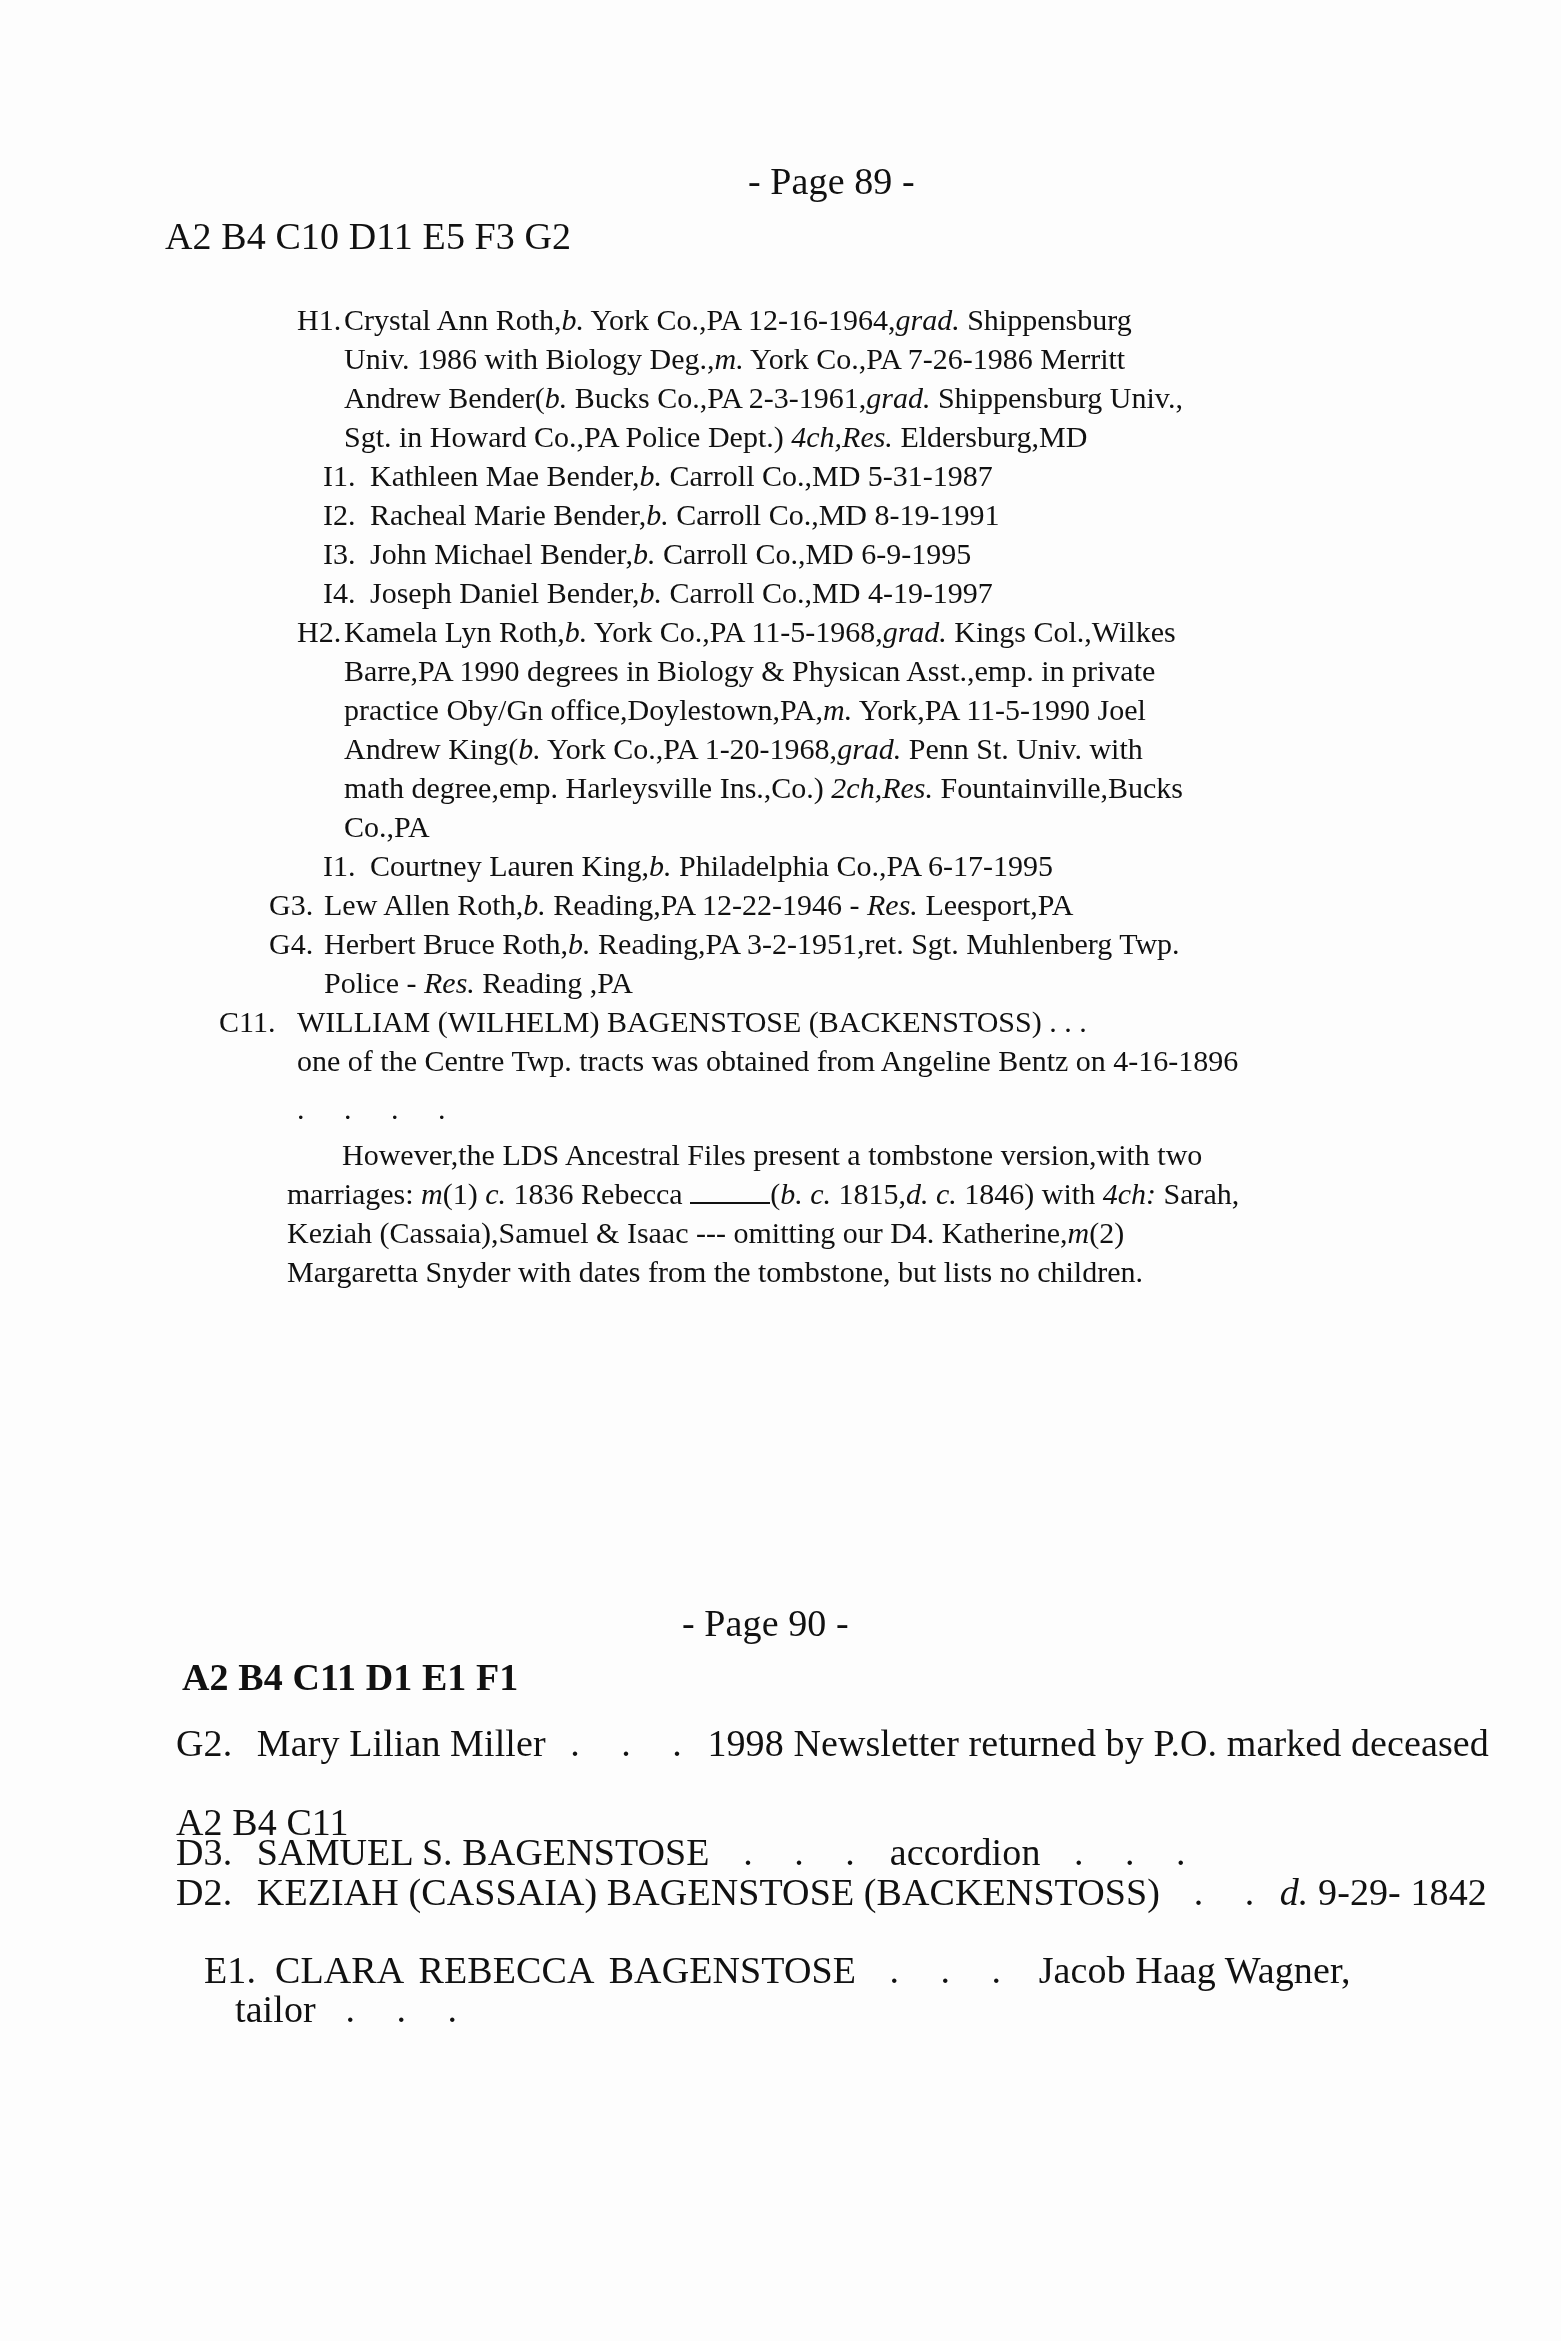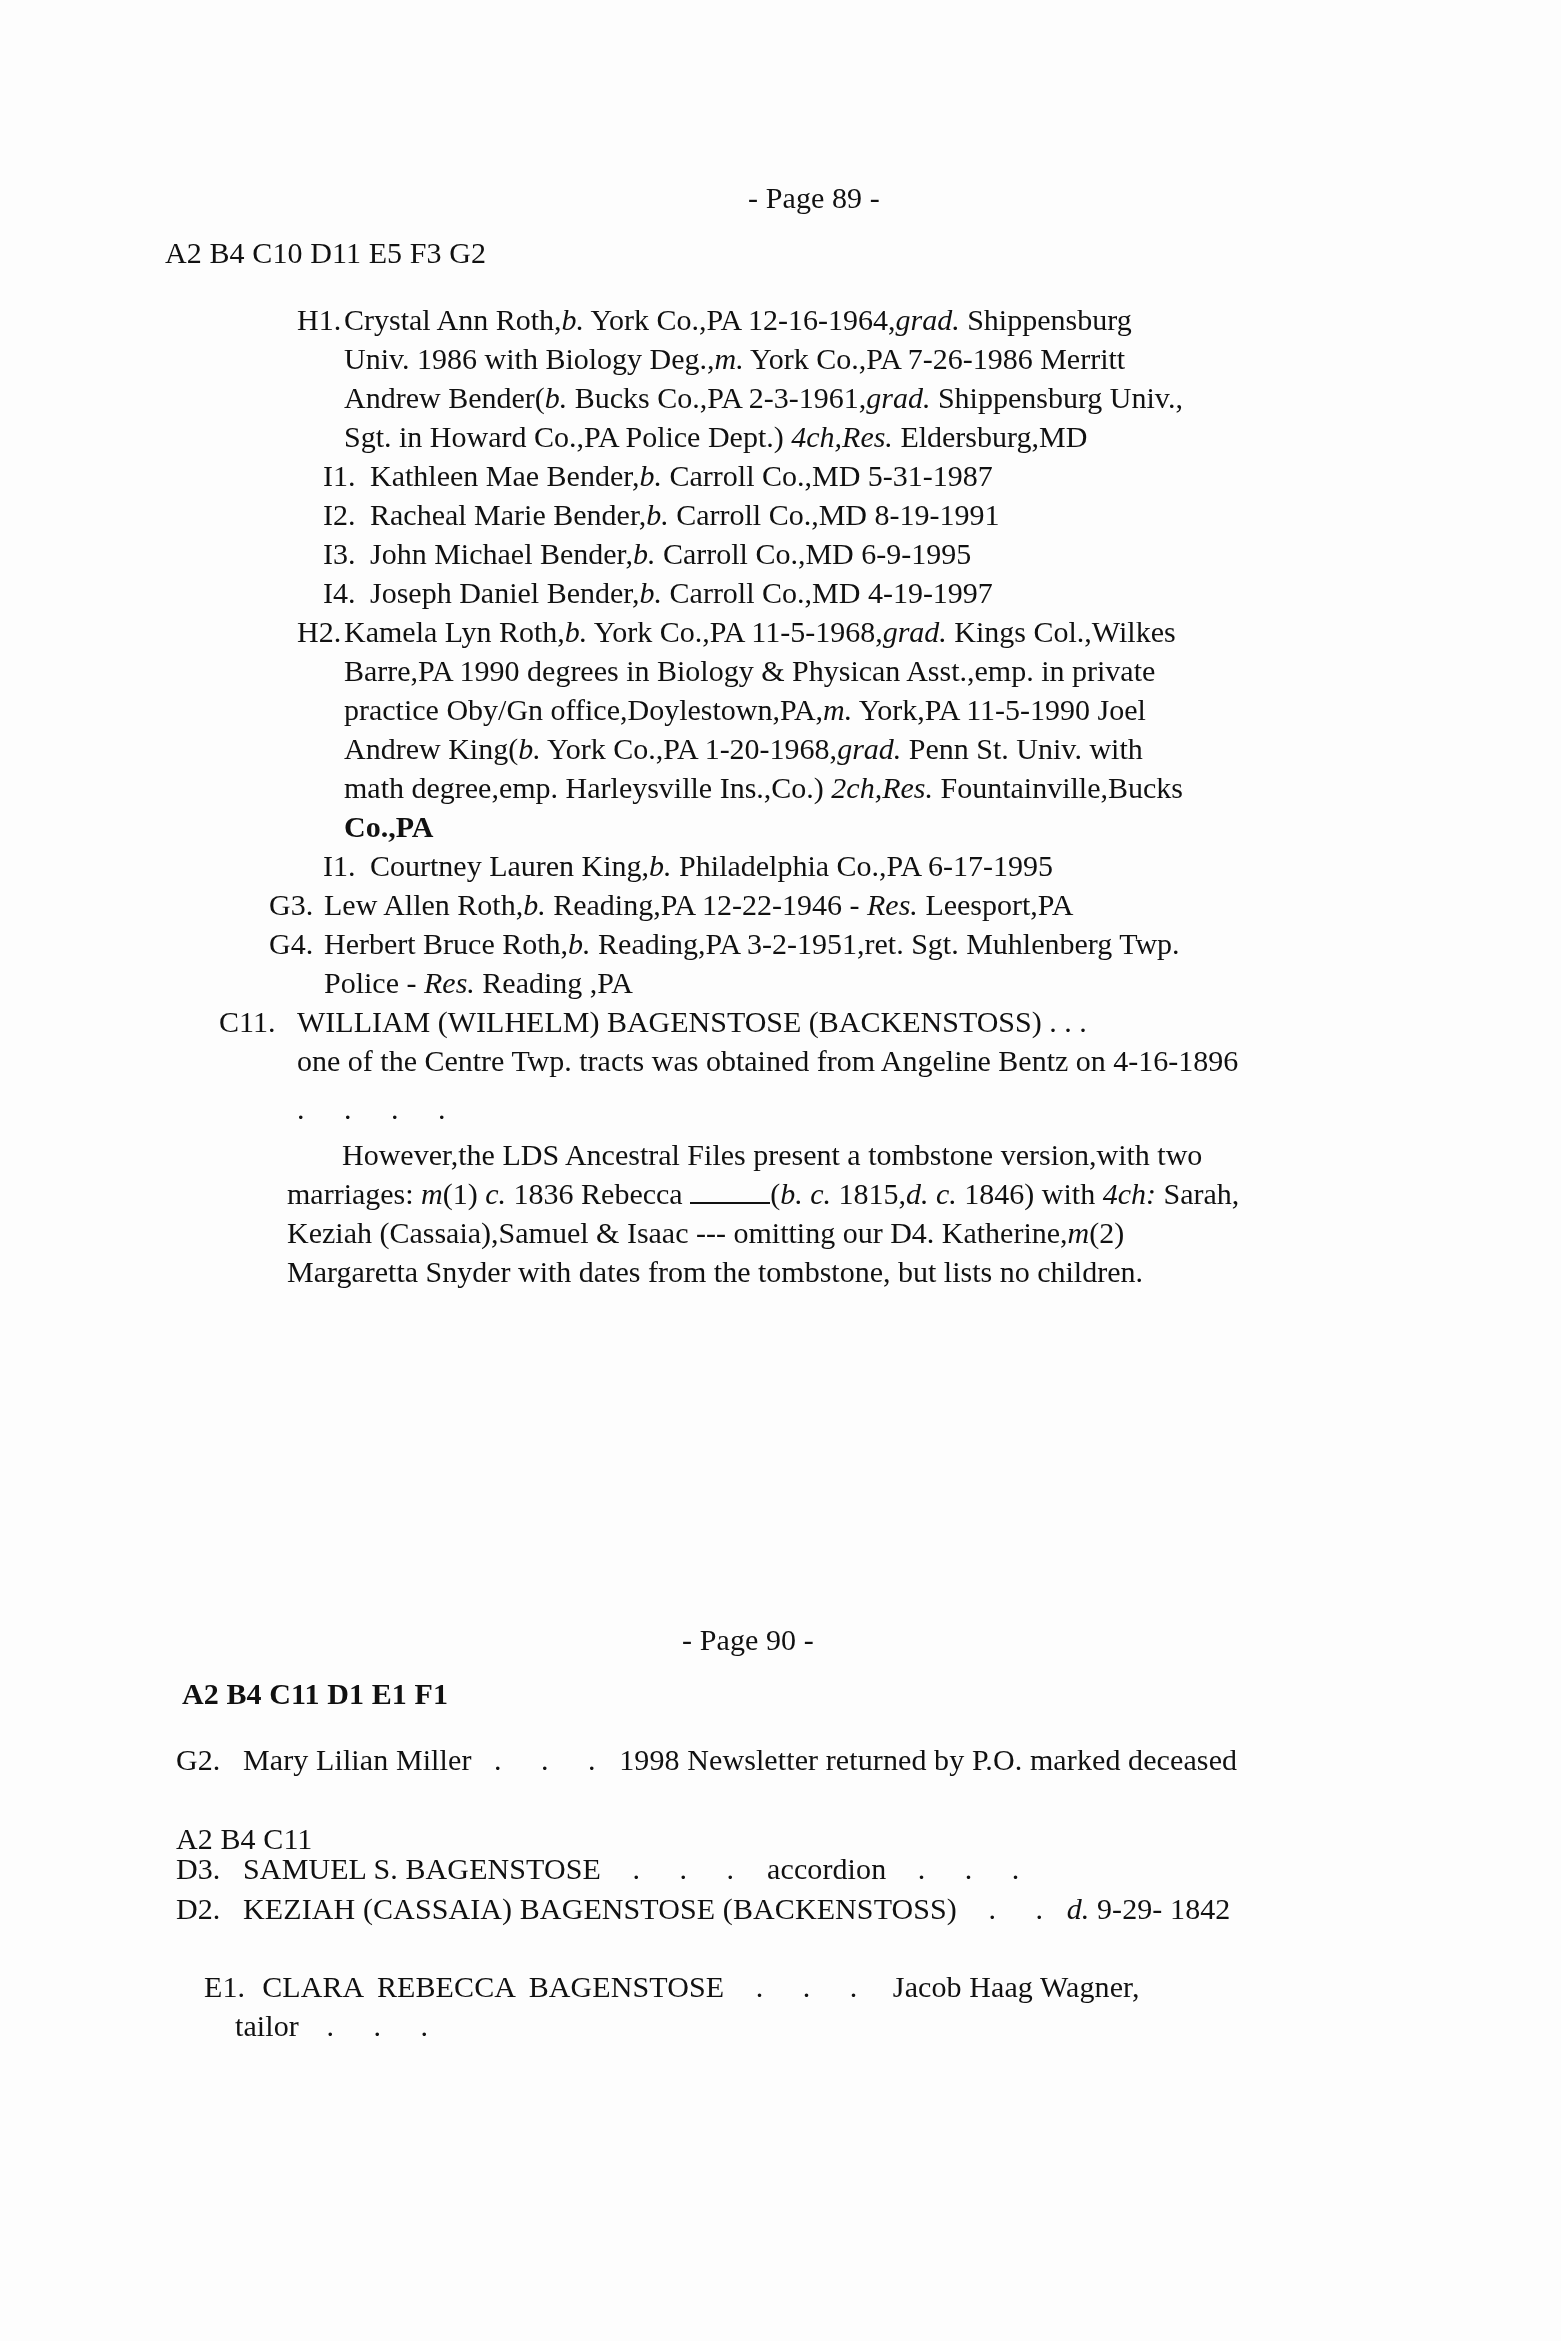--- a/index.html
+++ b/index.html
@@ -18,25 +18,24 @@
   .page {
     position: absolute;
     left: 0;
     top: 0;
     width: 1561px;
     height: 2342px;
     background: #fdfdfd;
   }
   .t {
     position: absolute;
-    font-size: 30px;
+    font-size: 38px;
     line-height: 39px;
     white-space: nowrap;
     letter-spacing: 0.1px;
-    margin-top: 16px;
   }
   .block {
     position: absolute;
     font-size: 30px;
     line-height: 39px;
   }
   .row {
     position: relative;
     white-space: nowrap;
   }
@@ -68,21 +67,21 @@
       <div class="row" style="margin-left: 0px;"><span class="lbl" style="width: 47px;"></span><span>Sgt. in Howard Co.,PA Police Dept.)  <i>4ch,Res.</i> Eldersburg,MD</span></div>
       <div class="row" style="margin-left: 26px;"><span class="lbl" style="width: 47px;">I1.</span><span>Kathleen Mae Bender,<i>b.</i> Carroll Co.,MD 5-31-1987</span></div>
       <div class="row" style="margin-left: 26px;"><span class="lbl" style="width: 47px;">I2.</span><span>Racheal Marie Bender,<i>b.</i> Carroll Co.,MD 8-19-1991</span></div>
       <div class="row" style="margin-left: 26px;"><span class="lbl" style="width: 47px;">I3.</span><span>John Michael Bender,<i>b.</i> Carroll Co.,MD 6-9-1995</span></div>
       <div class="row" style="margin-left: 26px;"><span class="lbl" style="width: 47px;">I4.</span><span>Joseph Daniel Bender,<i>b.</i> Carroll Co.,MD 4-19-1997</span></div>
       <div class="row" style="margin-left: 0px;"><span class="lbl" style="width: 47px;">H2.</span><span>Kamela Lyn Roth,<i>b.</i> York Co.,PA 11-5-1968,<i>grad.</i>  Kings Col.,Wilkes</span></div>
       <div class="row" style="margin-left: 0px;"><span class="lbl" style="width: 47px;"></span><span>Barre,PA 1990 degrees in Biology &amp; Physican Asst.,emp. in private</span></div>
       <div class="row" style="margin-left: 0px;"><span class="lbl" style="width: 47px;"></span><span>practice Oby/Gn office,Doylestown,PA,<i>m.</i> York,PA 11-5-1990 Joel</span></div>
       <div class="row" style="margin-left: 0px;"><span class="lbl" style="width: 47px;"></span><span>Andrew King(<i>b.</i>  York Co.,PA 1-20-1968,<i>grad.</i> Penn St. Univ. with</span></div>
       <div class="row" style="margin-left: 0px;"><span class="lbl" style="width: 47px;"></span><span>math degree,emp. Harleysville Ins.,Co.)  <i>2ch,Res.</i> Fountainville,Bucks</span></div>
-      <div class="row" style="margin-left: 0px; font-weight: bold;"><span class="lbl" style="width: 47px;"></span><span>Co.,PA</span></div>
+      <div class="row" style="margin-left: 0px;"><span class="lbl" style="width: 47px;"></span><span>Co.,PA</span></div>
       <div class="row" style="margin-left: 26px;"><span class="lbl" style="width: 47px;">I1.</span><span>Courtney Lauren King,<i>b.</i> Philadelphia Co.,PA 6-17-1995</span></div>
       <div class="row" style="margin-left: -28px;"><span class="lbl" style="width: 55px;">G3.</span><span>Lew Allen Roth,<i>b.</i> Reading,PA 12-22-1946  -  <i>Res.</i> Leesport,PA</span></div>
       <div class="row" style="margin-left: -28px;"><span class="lbl" style="width: 55px;">G4.</span><span>Herbert Bruce Roth,<i>b.</i> Reading,PA 3-2-1951,ret. Sgt. Muhlenberg Twp.</span></div>
       <div class="row" style="margin-left: -28px;"><span class="lbl" style="width: 55px;"></span><span>Police  -  <i>Res.</i> Reading ,PA</span></div>
       <div class="row" style="margin-left: -78px;"><span class="lbl" style="width: 78px;">C11.</span><span>WILLIAM (WILHELM) BAGENSTOSE (BACKENSTOSS)    .  .  .</span></div>
       <div class="row" style="margin-left: -78px;"><span class="lbl" style="width: 78px;"></span><span>one of the Centre Twp. tracts was obtained from Angeline Bentz on 4-16-1896</span></div>
       <div class="row dots" style="margin-left: 0px; margin-top: 9.4px;">.  .  .  .</div>
       <div style="margin-top: 6.7px; margin-left: -10px;">
         <div class="row" style="text-indent: 55px;">However,the LDS Ancestral Files present a tombstone version,with two</div>
         <div class="row">marriages: <i>m</i>(1) <i>c.</i> 1836 Rebecca <span class="blank"></span>(<i>b. c.</i> 1815,<i>d. c.</i> 1846) with <i>4ch:</i> Sarah,</div>

